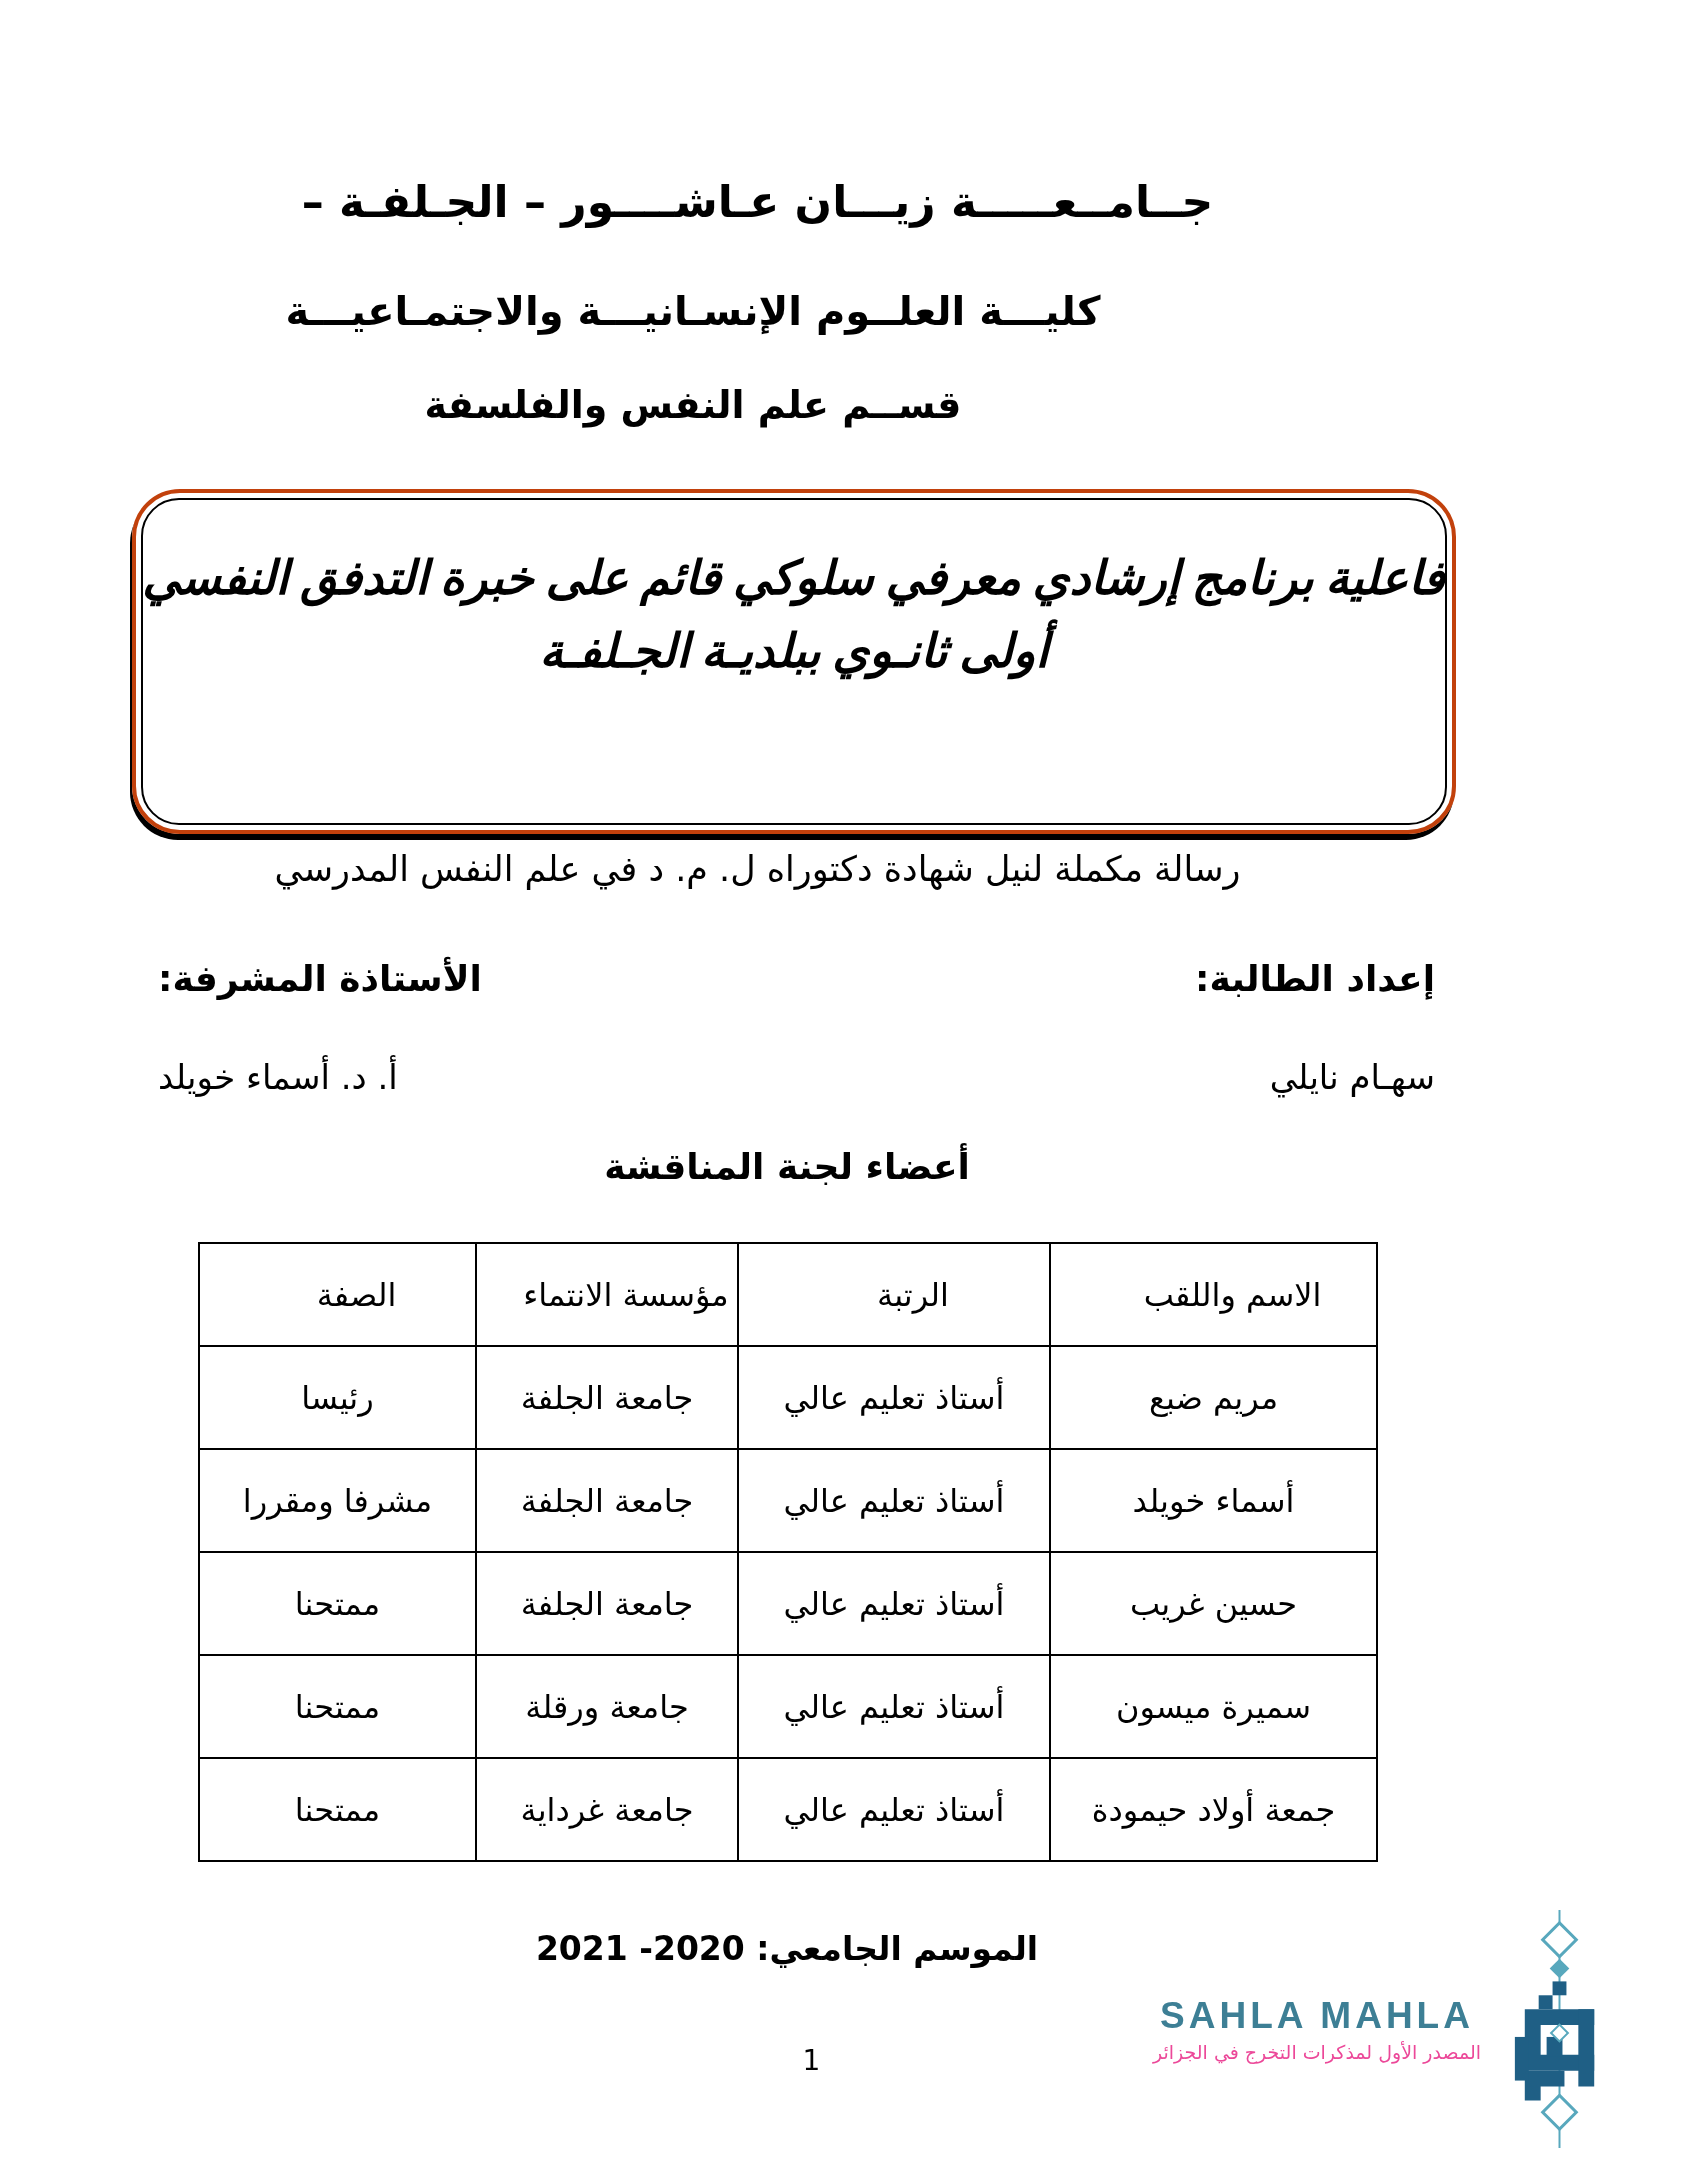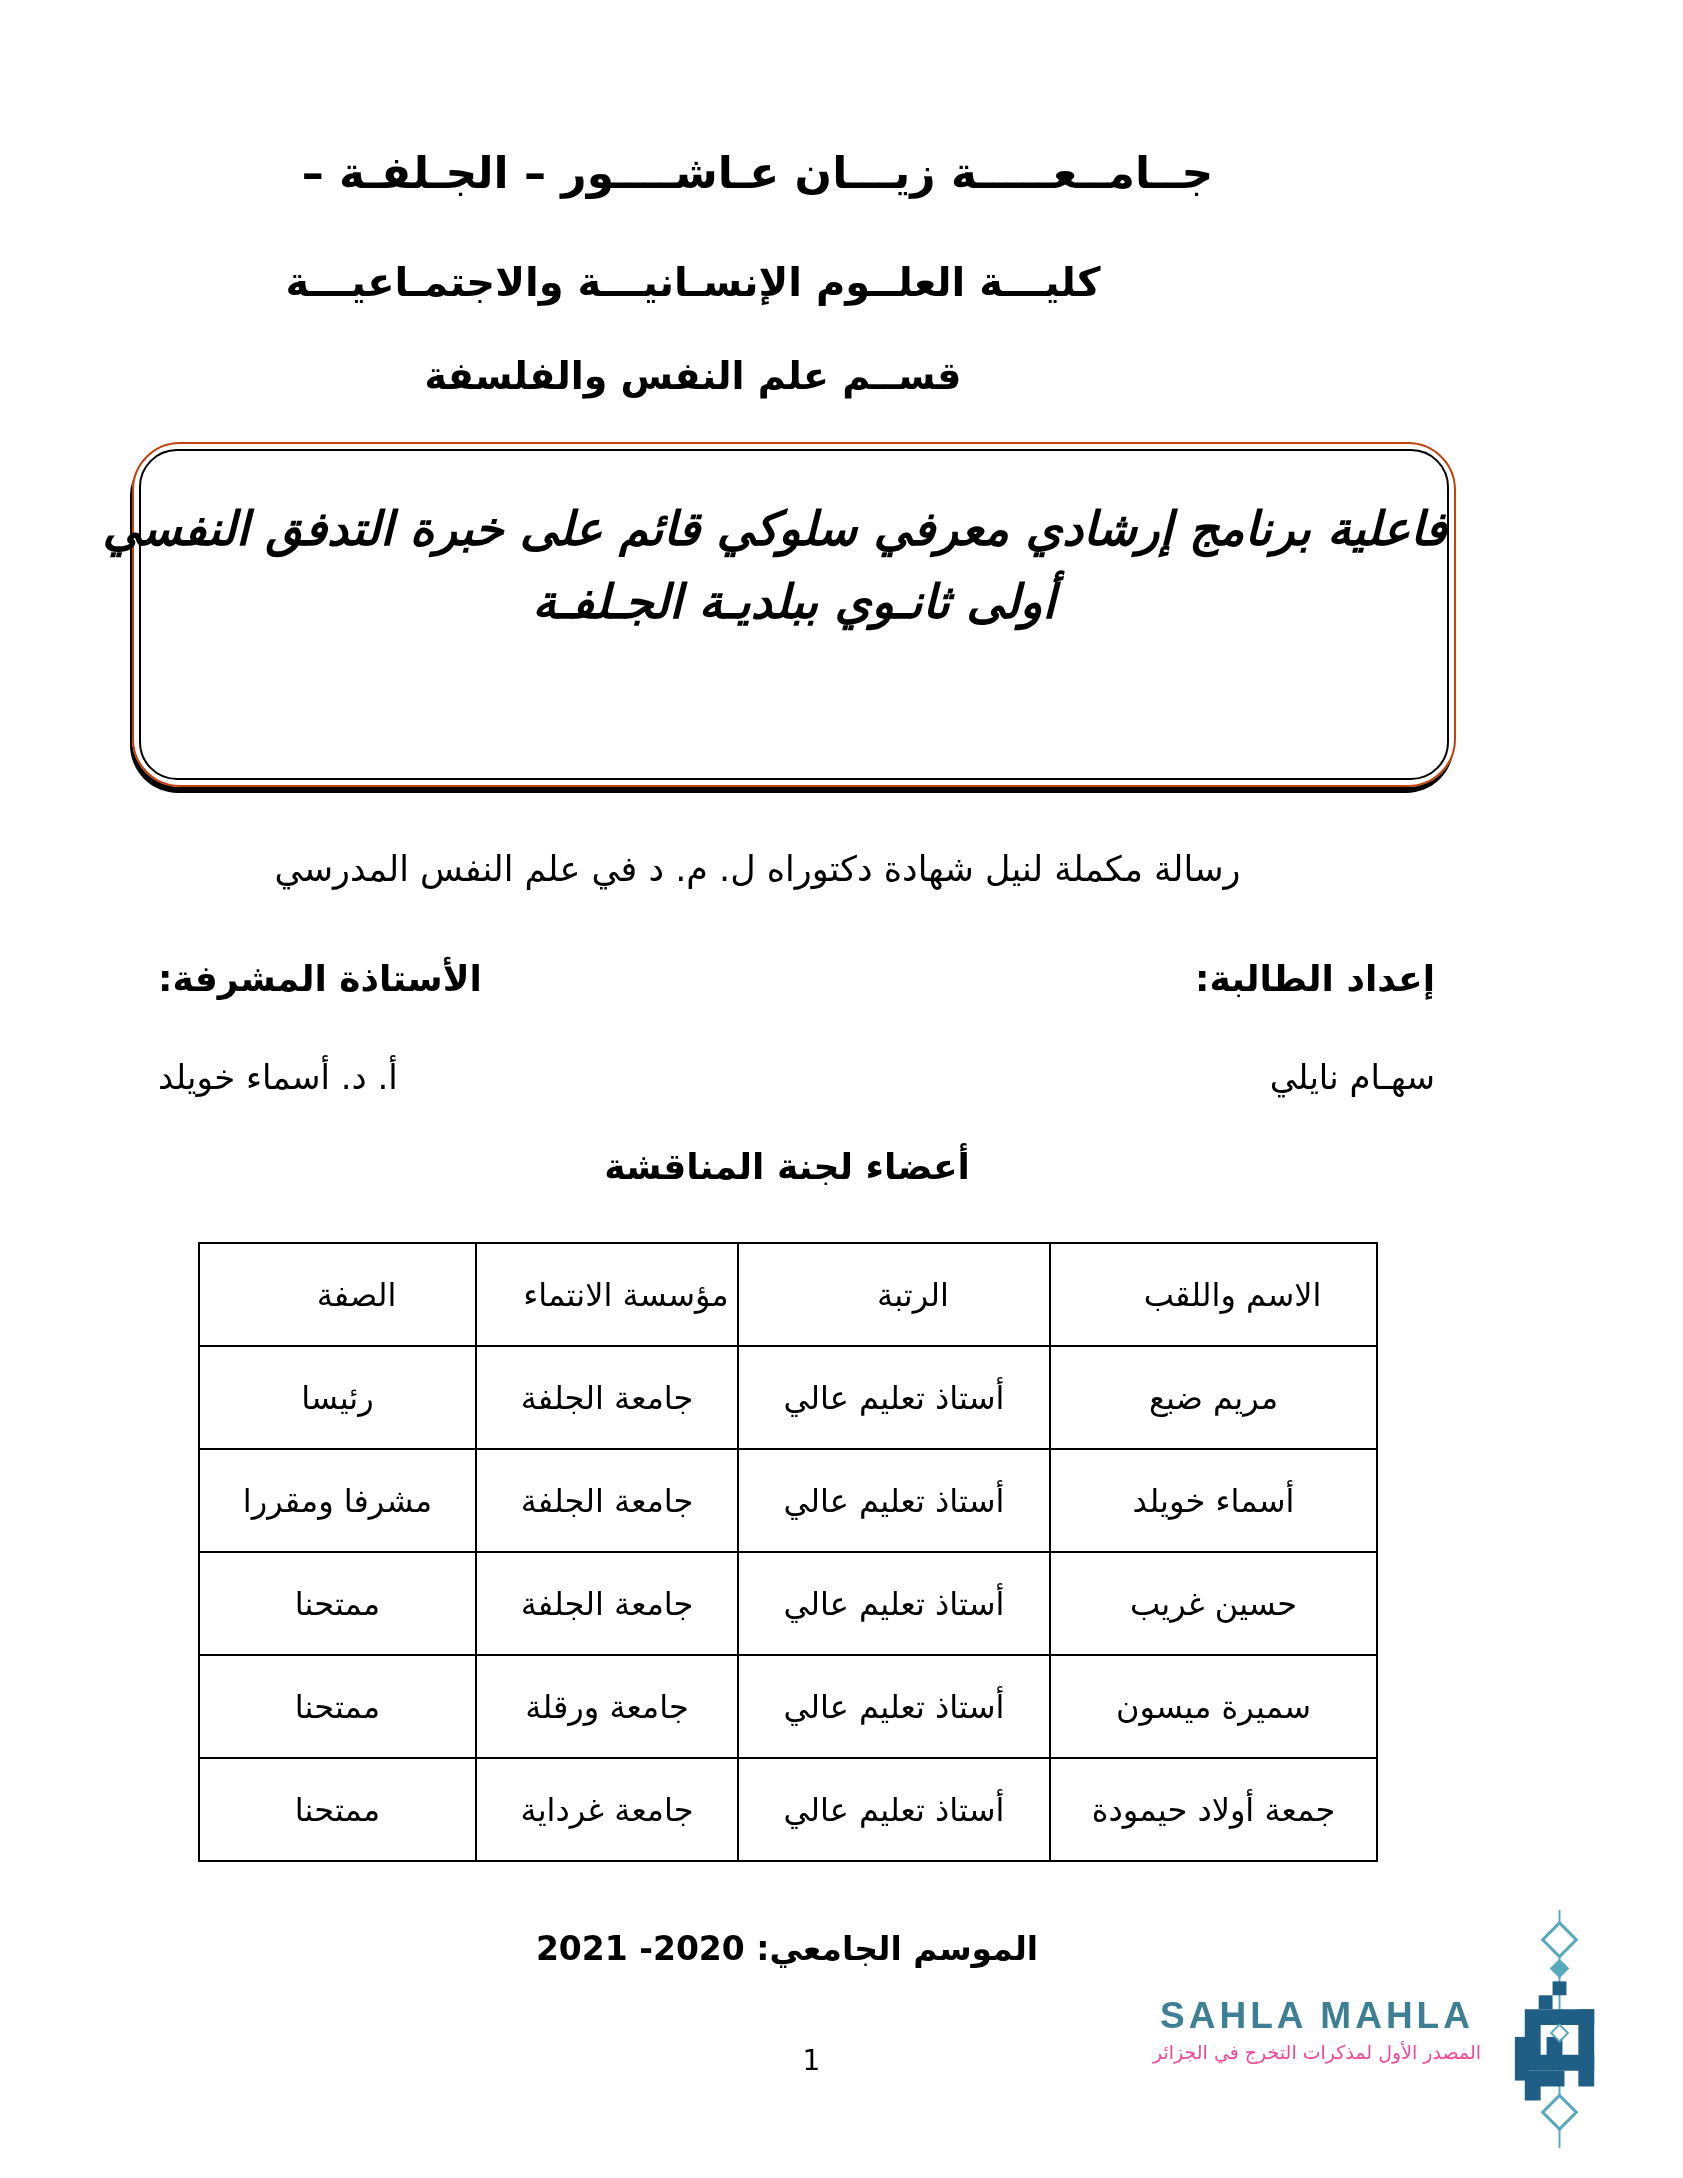--- a/index.html
+++ b/index.html
@@ -3,30 +3,31 @@
 <meta charset="utf-8">
 <style>
   html,body{margin:0;padding:0;background:#888;}
   .page{
     position:relative;
     width:1683px;height:2178px;
     margin:0 auto;background:#ffffff;
     font-family:"DejaVu Sans",sans-serif;
     color:#000;overflow:hidden;
   }
-  .center-line{position:absolute;text-align:center;}
+  .center-line{position:absolute;text-align:center;margin-top:29px;}
   .uni-line{font-weight:bold;font-size:44px;}
   .fac-line{font-weight:bold;font-size:40px;}
   .dep-line{font-weight:bold;font-size:38px;}
 
   .title-box-outer{
-    position:absolute;left:132px;top:442px;width:1324px;height:345px;
-    border:2px solid #c2410c;border-radius:48px;
+    position:absolute;left:132px;top:489px;width:1324px;height:345px;
+    border:4px solid #c2410c;border-radius:48px;
     box-shadow:-2px 6px 0 0 #000;
     box-sizing:border-box;
+    font-family:Liberation Serif, serif;
   }
   .title-box-inner{
     position:absolute;inset:5px;
     border:2px solid #000;border-radius:38px;
     display:flex;flex-direction:column;justify-content:flex-start;
     padding-top:42px;
   }
   .title-line{
     text-align:center;font-weight:bold;font-style:italic;
     font-size:47px;line-height:1.55;white-space:nowrap;

